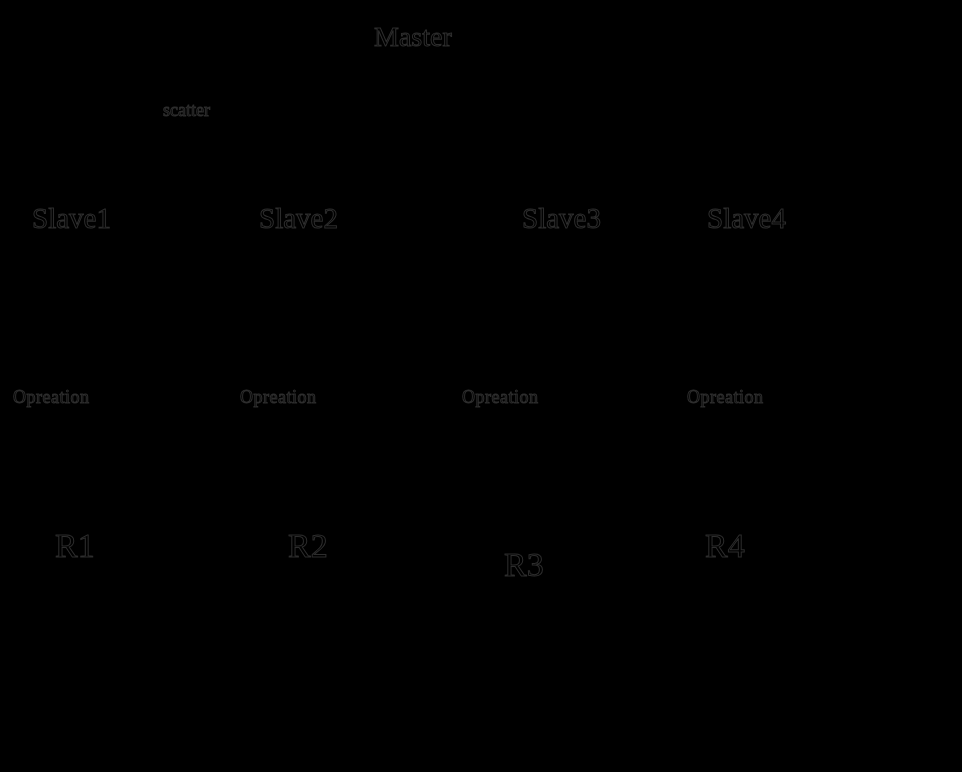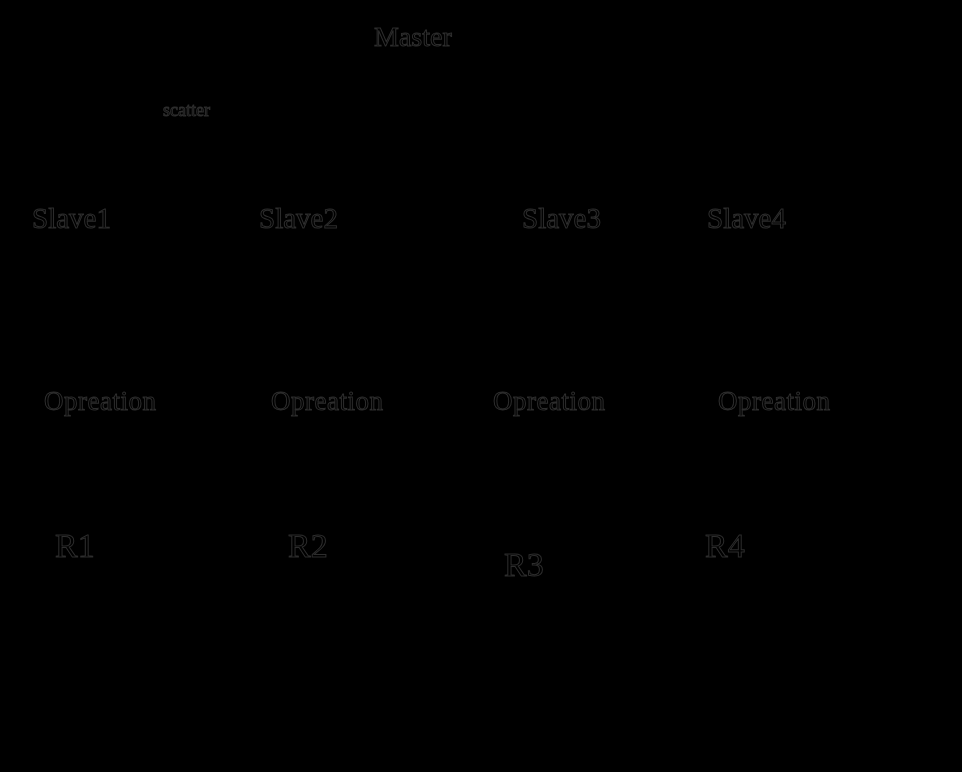--- a/index.html
+++ b/index.html
@@ -25,21 +25,21 @@
     color: #000000;
     -webkit-text-stroke: 1px #2d2d2d;
     text-shadow: 0 0 1px #1c1c1c;
     line-height: 1;
     white-space: nowrap;
   }
   .lbl-master    { left: 374px; top: 23px;  font-size: 28px; }
   .lbl-aggregate { left: 687px; top: 27px;  font-size: 28px; }
   .lbl-scatter   { left: 163px; top: 101px; font-size: 18px; }
   .lbl-slave     { top: 204px; font-size: 29px; }
-  .lbl-op        { top: 388px; font-size: 27px; letter-spacing: 0.5px; margin-left: 31px; }
+  .lbl-op        { top: 388px; font-size: 18px; letter-spacing: 0.5px; }
   .lbl-result    { top: 529px; font-size: 34px; }
   .col0-slave { left: 32px;  }
   .col1-slave { left: 259px; }
   .col2-slave { left: 481px; margin-left: 41px; }
   .col3-slave { left: 707px; }
   .col0-op { left: 13px;  }
   .col1-op { left: 240px; }
   .col2-op { left: 462px; }
   .col3-op { left: 687px; }
   .col0-r { left: 55px;  }

